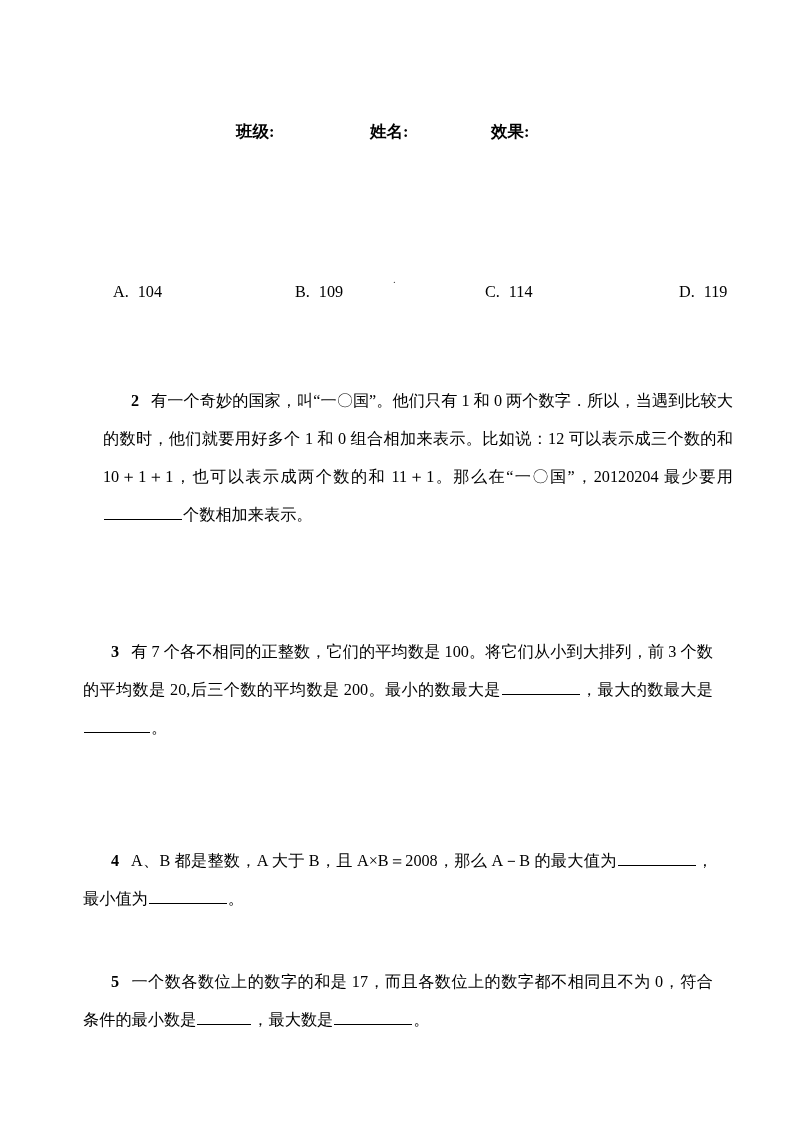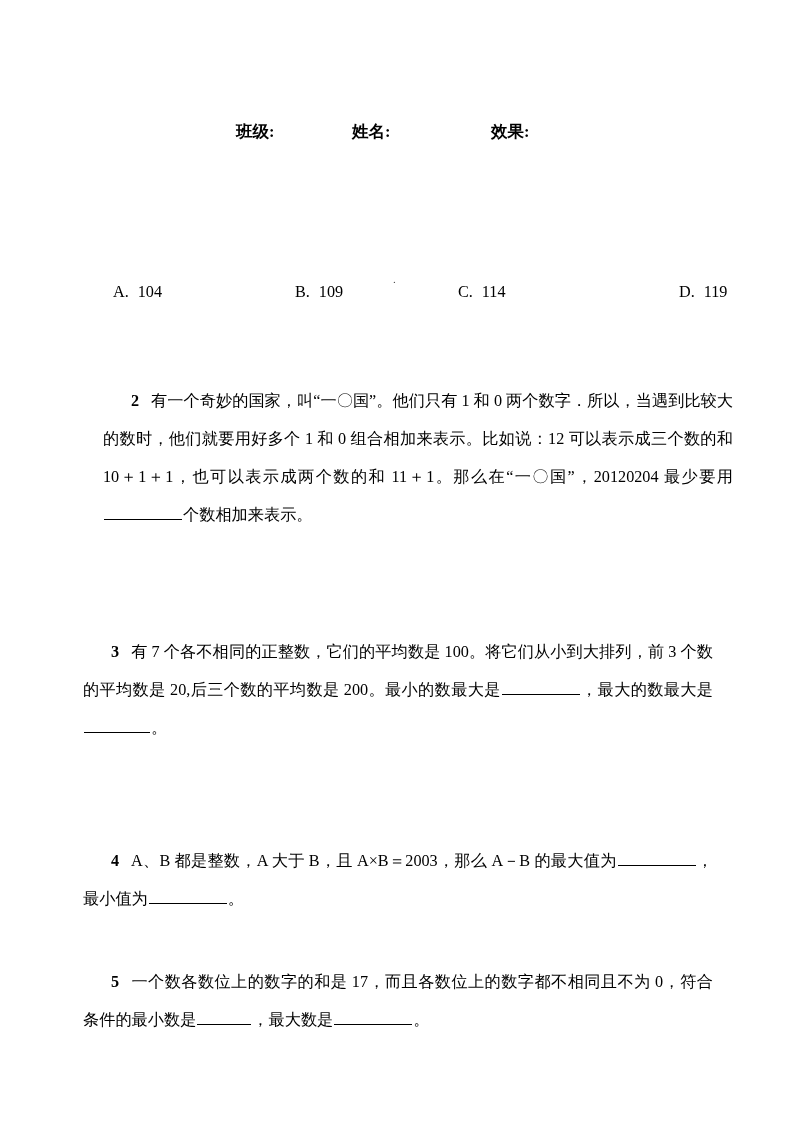--- a/index.html
+++ b/index.html
@@ -46,21 +46,21 @@
     font-size: 16.5px;
     font-weight: bold;
     line-height: 1.25;
     white-space: nowrap;
   }
   .info-row .field {
     position: absolute;
     top: 0;
   }
   .info-row .f-class  { left: 236px; }
-  .info-row .f-name   { left: 352px; }
+  .info-row .f-name   { left: 370px; }
   .info-row .f-result { left: 491px; }
 
   
   .q-block {
     position: absolute;
     left: 83px;
     width: 630px;
     font-size: 16.2px;
     line-height: 38px;
     text-align: justify;
@@ -106,21 +106,21 @@
   }
   .options-row .opt {
     position: absolute;
     top: 0;
     white-space: nowrap;
     margin-top: 19px;
   }
   .options-row .opt .opt-key { padding-right: 9px; }
   .options-row .opt-a { left: 30px; }
   .options-row .opt-b { left: 212px; }
-  .options-row .opt-c { left: 375px; }
+  .options-row .opt-c { left: 402px; }
   .options-row .opt-d { left: 596px; }
   .options-row .stray-dot {
     position: absolute;
     left: 310px;
     top: 9px;
     font-size: 11px;
     color: #444;
   }
 
   
@@ -153,20 +153,20 @@
 
   <div class="q-block" id="q2">
     <span class="q-num">2</span><span class="q-text">有一个奇妙的国家，叫“一〇国”。他们只有 1 和 0 两个数字．所以，当遇到比较大的数时，他们就要用好多个 1 和 0 组合相加来表示。比如说：12 可以表示成三个数的和 10＋1＋1，也可以表示成两个数的和 11＋1。那么在“一〇国”，20120204 最少要用</span><span class="blank w-lg"></span><span class="q-text">个数相加来表示。</span>
   </div>
 
   <div class="q-block" id="q3">
     <span class="q-num">3</span><span class="q-text">有 7 个各不相同的正整数，它们的平均数是 100。将它们从小到大排列，前 3 个数的平均数是 20,后三个数的平均数是 200。最小的数最大是</span><span class="blank w-lg"></span><span class="q-text">，最大的数最大是</span><span class="blank w-md"></span><span class="q-text">。</span>
   </div>
 
   <div class="q-block" id="q4">
-    <span class="q-num">4</span><span class="q-text">A、B 都是整数，A 大于 B，且 A×B＝2003，那么 A－B 的最大值为</span><span class="blank w-lg"></span><span class="q-text">，最小值为</span><span class="blank w-lg"></span><span class="q-text">。</span>
+    <span class="q-num">4</span><span class="q-text">A、B 都是整数，A 大于 B，且 A×B＝2008，那么 A－B 的最大值为</span><span class="blank w-lg"></span><span class="q-text">，最小值为</span><span class="blank w-lg"></span><span class="q-text">。</span>
   </div>
 
   <div class="q-block" id="q5">
     <span class="q-num">5</span><span class="q-text">一个数各数位上的数字的和是 17，而且各数位上的数字都不相同且不为 0，符合条件的最小数是</span><span class="blank w-sm"></span><span class="q-text">，最大数是</span><span class="blank w-lg"></span><span class="q-text">。</span>
   </div>
 
 </div>
 
 </body></html>

